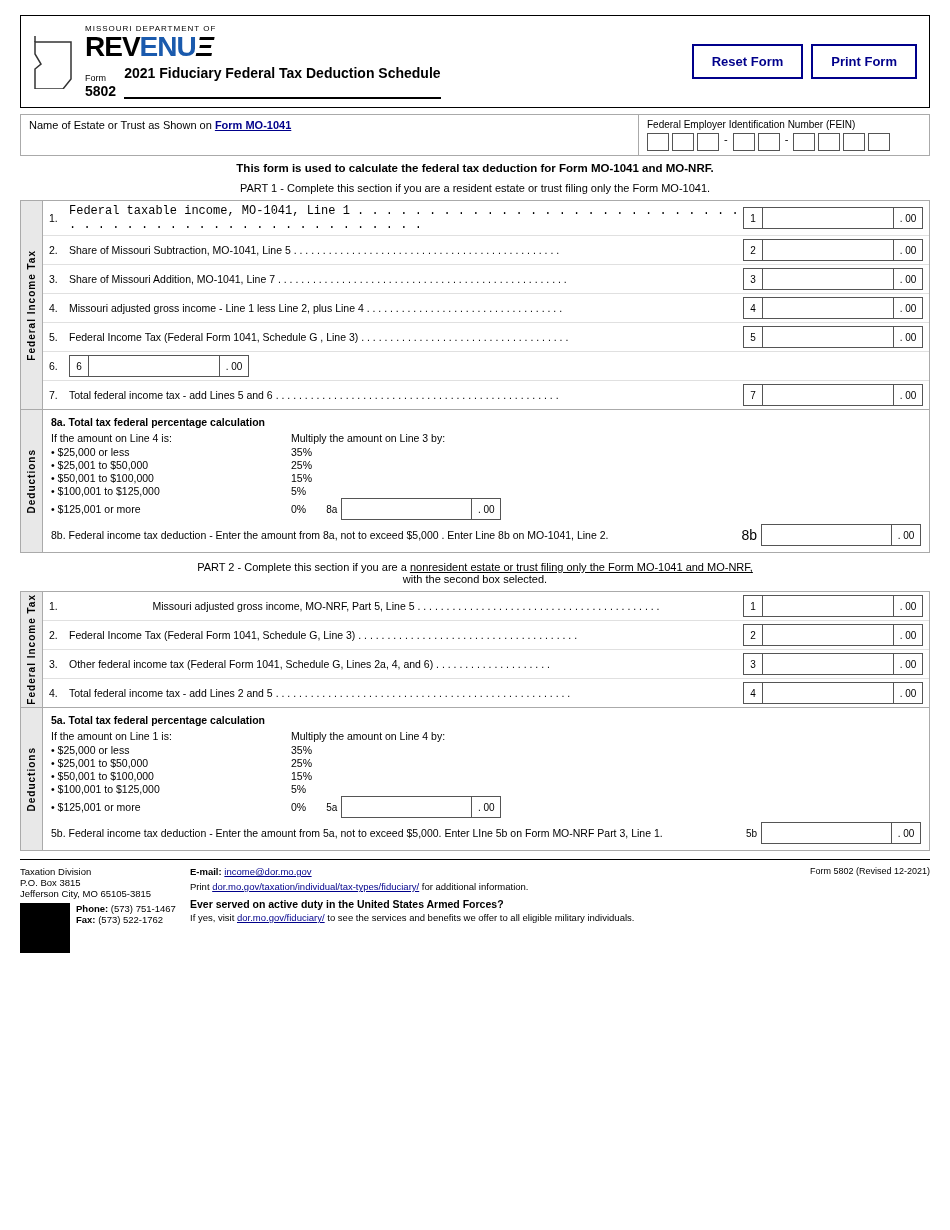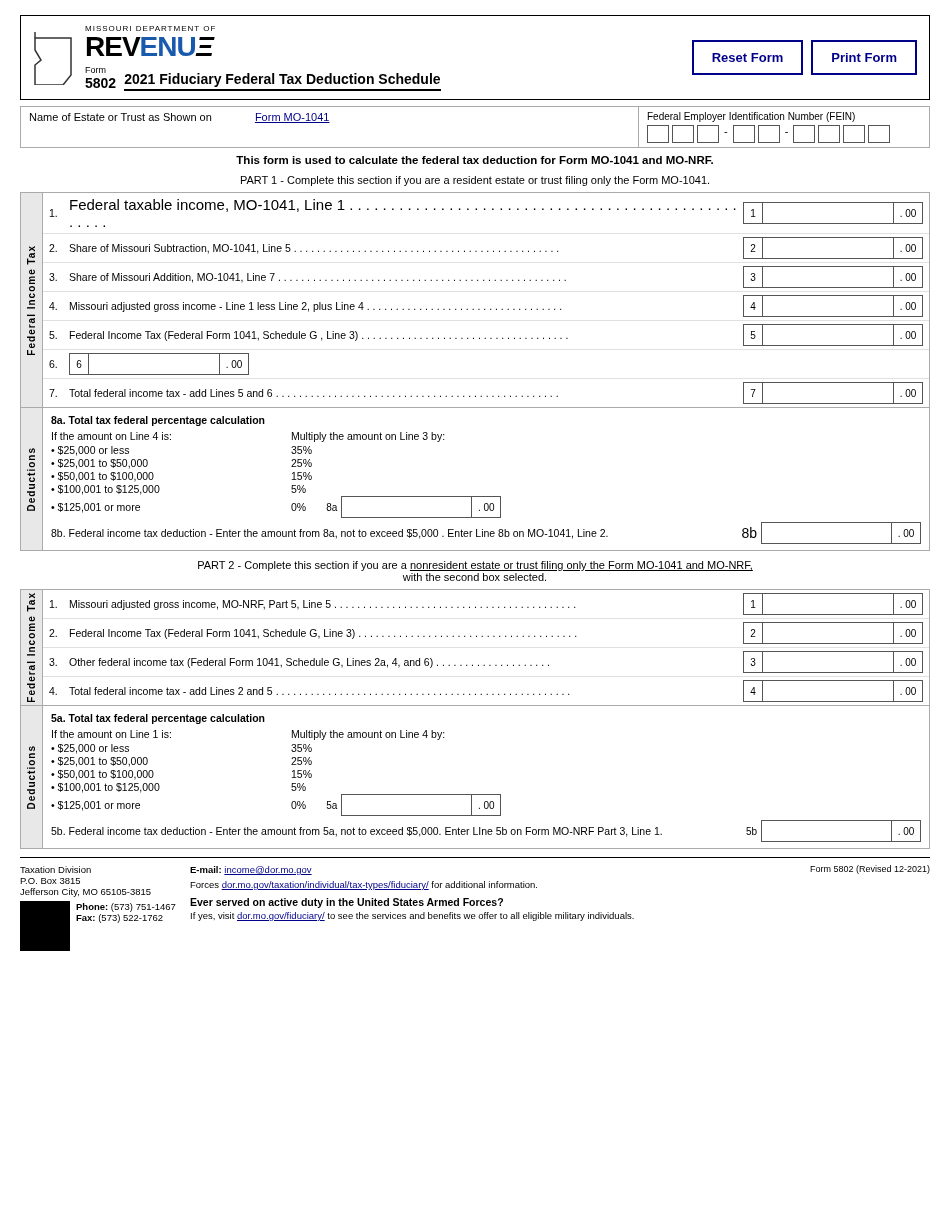--- a/index.html
+++ b/index.html
@@ -32,36 +32,36 @@
             <span style="color:#1a5aad;">E</span>
             <span style="color:#1a5aad;">N</span>
             <span style="color:#1a5aad;">U</span>
             <span style="color:#000; font-style:italic;">Ξ</span>
         </div>
         <div style="display:flex; gap:8px; align-items:flex-end; margin-top:4px;">
           <div style="display:flex; flex-direction:column;">
             <span style="font-size:9px;">Form</span>
             <span style="font-size:14px; font-weight:bold;">5802</span>
           </div>
-          <div style="border-bottom:2px solid #000; padding-bottom:2px;">
+          <div style="border-bottom:2px solid #000; padding-bottom:16px;">
             <span style="font-size:14px; font-weight:bold;">2021 Fiduciary Federal Tax Deduction Schedule</span>
           </div>
         </div>
       </div>
     </div>
     <div style="display:flex; gap:8px; align-items:center;">
       <button style="border:2px solid #00008B; color:#00008B; background:#fff; padding:8px 18px; font-size:13px; font-weight:bold; cursor:pointer;">Reset Form</button>
       <button style="border:2px solid #00008B; color:#00008B; background:#fff; padding:8px 18px; font-size:13px; font-weight:bold; cursor:pointer;">Print Form</button>
     </div>
   </div>
 
   <div style="display:flex; border:1px solid #aaa; margin-bottom:6px;">
     <div style="flex:1; padding:4px 8px; border-right:1px solid #aaa;">
       <span>Name of Estate or Trust as Shown on</span>
-      <span> </span><a class="link bold-link" style="font-weight:normal;margin-left:40px;">Form MO-1041</a>
+      <span> </span><a class="link bold-link" style="font-weight:bold;">Form MO-1041</a>
     </div>
     <div style="width:290px; padding:4px 8px;">
       <div style="font-size:10px;">Federal Employer Identification Number (FEIN)</div>
       <div style="display:flex; gap:3px; margin-top:3px;">
         <div style="width:22px;height:18px;border:1px solid #555;"></div>
         <div style="width:22px;height:18px;border:1px solid #555;"></div>
         <div style="width:22px;height:18px;border:1px solid #555;"></div>
         <span style="margin:0 2px;">-</span>
         <div style="width:22px;height:18px;border:1px solid #555;"></div>
         <div style="width:22px;height:18px;border:1px solid #555;"></div>
@@ -81,21 +81,21 @@
   </div>
 
   <div style="display:flex; border:1px solid #aaa; margin-bottom:0;">
     <div style="width:22px; background:#e8e8e8; border-right:1px solid #aaa; display:flex; align-items:center; justify-content:center;">
       <span style="writing-mode:vertical-rl; transform:rotate(180deg); font-size:10px; font-weight:bold; letter-spacing:1px;">Federal Income Tax</span>
     </div>
     <div style="flex:1;">
 
       <div style="display:flex; align-items:center; padding:3px 6px; border-bottom:1px solid #e0e0e0; min-height:27px;">
         <span style="width:20px; font-size:10.5px; flex-shrink:0;">1.</span>
-        <span style="flex:1; font-size:15px;">Federal taxable income, MO-1041, Line 1 . . . . . . . . . . . . . . . . . . . . . . . . . . . . . . . . . . . . . . . . . . . . . . . . . . . .</span>
+        <span style="flex:1; font-size:12px;font-family:Liberation Mono, monospace;">Federal taxable income, MO-1041, Line 1 . . . . . . . . . . . . . . . . . . . . . . . . . . . . . . . . . . . . . . . . . . . . . . . . . . . .</span>
         <div style="display:flex; align-items:center;">
           <div style="width:20px;height:22px;border:1px solid #555;display:flex;align-items:center;justify-content:center;font-size:10px;">
               <span>1</span>
             </div>
           <input type="text" style="width: 130px; height: 22px; border-top: 1px solid rgb(85, 85, 85); border-bottom: 1px solid rgb(85, 85, 85); border-image: initial; border-left: none; border-right: none; padding: 0px 4px;">
           <div style="width:30px;height:22px;border:1px solid #555;display:flex;align-items:center;justify-content:center;font-size:10px;">. 00</div>
         </div>
       </div>
       <div style="display:flex; align-items:center; padding:3px 6px; border-bottom:1px solid #e0e0e0; min-height:27px;">
         <span style="width:20px; font-size:10.5px; flex-shrink:0;">2.</span>
@@ -215,21 +215,21 @@
     <span>with the second box selected.</span>
   </div>
 
   <div style="display:flex; border:1px solid #aaa; margin-bottom:0;">
     <div style="width:22px; background:#e8e8e8; border-right:1px solid #aaa; display:flex; align-items:center; justify-content:center;">
       <span style="writing-mode:vertical-rl; transform:rotate(180deg); font-size:10px; font-weight:bold; letter-spacing:1px;">Federal Income Tax</span>
     </div>
     <div style="flex:1;">
       <div style="display:flex; align-items:center; padding:3px 6px; border-bottom:1px solid #e0e0e0; min-height:27px;">
         <span style="width:20px; font-size:10.5px; flex-shrink:0;">1.</span>
-        <span style="flex:1; font-size:10.5px;">Missouri adjusted gross income, MO-NRF, Part 5, Line 5 . . . . . . . . . . . . . . . . . . . . . . . . . . . . . . . . . . . . . . . . . .</span>
+        <span style="flex:1; font-size:10.5px;text-align:center;">Missouri adjusted gross income, MO-NRF, Part 5, Line 5 . . . . . . . . . . . . . . . . . . . . . . . . . . . . . . . . . . . . . . . . . .</span>
         <div style="display:flex; align-items:center;">
           <div style="width:20px;height:22px;border:1px solid #555;display:flex;align-items:center;justify-content:center;font-size:10px;">
               <span>1</span>
             </div>
           <input type="text" style="width: 130px; height: 22px; border-top: 1px solid rgb(85, 85, 85); border-bottom: 1px solid rgb(85, 85, 85); border-image: initial; border-left: none; border-right: none; padding: 0px 4px;">
           <div style="width:30px;height:22px;border:1px solid #555;display:flex;align-items:center;justify-content:center;font-size:10px;">. 00</div>
         </div>
       </div>
       <div style="display:flex; align-items:center; padding:3px 6px; border-bottom:1px solid #e0e0e0; min-height:27px;">
         <span style="width:20px; font-size:10.5px; flex-shrink:0;">2.</span>
@@ -320,21 +320,21 @@
 
         <div style="width:50px; height:50px; background:#000; flex-shrink:0;"></div>
         <div>
           <div><strong>Phone:</strong> <span>(573) 751-1467</span></div>
           <div><strong>Fax:</strong> <span>(573) 522-1762</span></div>
         </div>
       </div>
     </div>
     <div style="flex:1;">
       <div><strong>E-mail:</strong> <a class="link">income@dor.mo.gov</a></div>
-      <div style="margin-top:4px;"><span>Forces</span> <a class="link">dor.mo.gov/taxation/individual/tax-types/fiduciary/</a> <span>for additional information.</span></div>
+      <div style="margin-top:4px;"><span>Print</span> <a class="link">dor.mo.gov/taxation/individual/tax-types/fiduciary/</a> <span>for additional information.</span></div>
       <div style="margin-top:6px;">
         <div style="font-weight:bold; font-size:10.5px;">Ever served on active duty in the United States Armed Forces?</div>
         <div style="margin-top:2px;">
           <span>If yes, visit</span> <a class="link">dor.mo.gov/fiduciary/</a> <span>to see the services and benefits we offer to all eligible military individuals.</span>
         </div>
       </div>
     </div>
     <div style="text-align:right; font-size:9px; flex-shrink:0;">
       <span>Form 5802 (Revised 12-2021)</span>
     </div>

